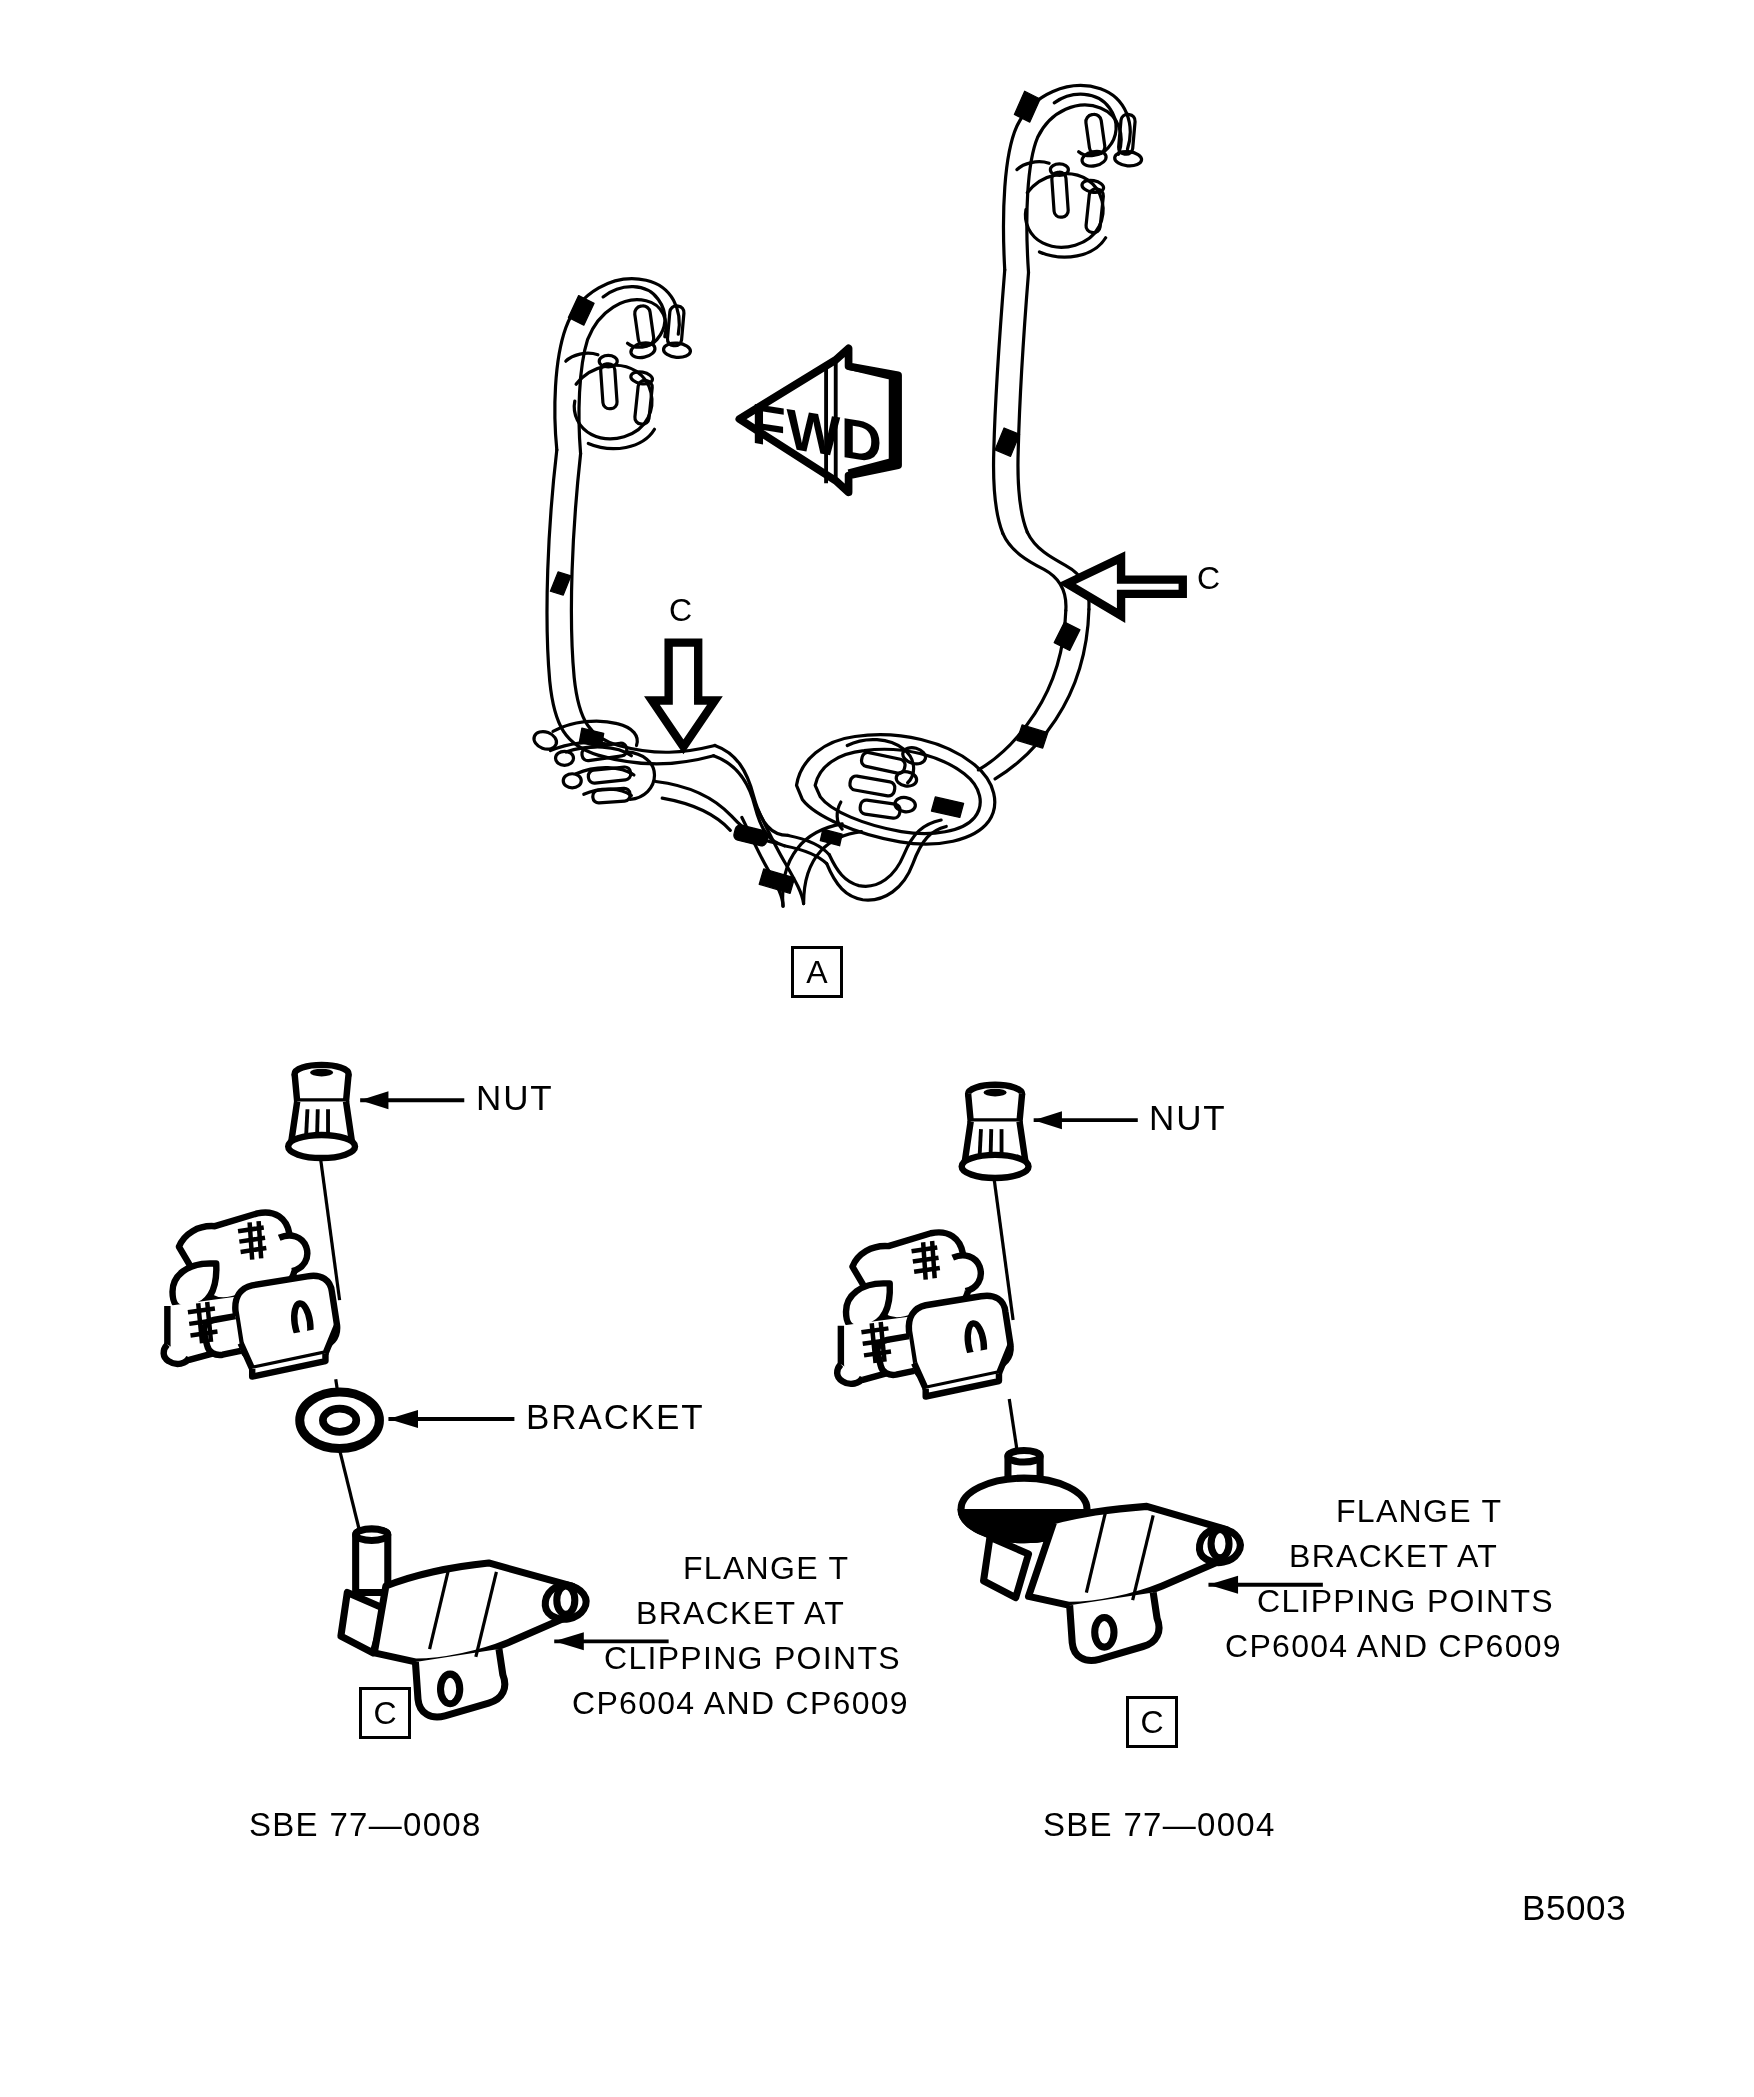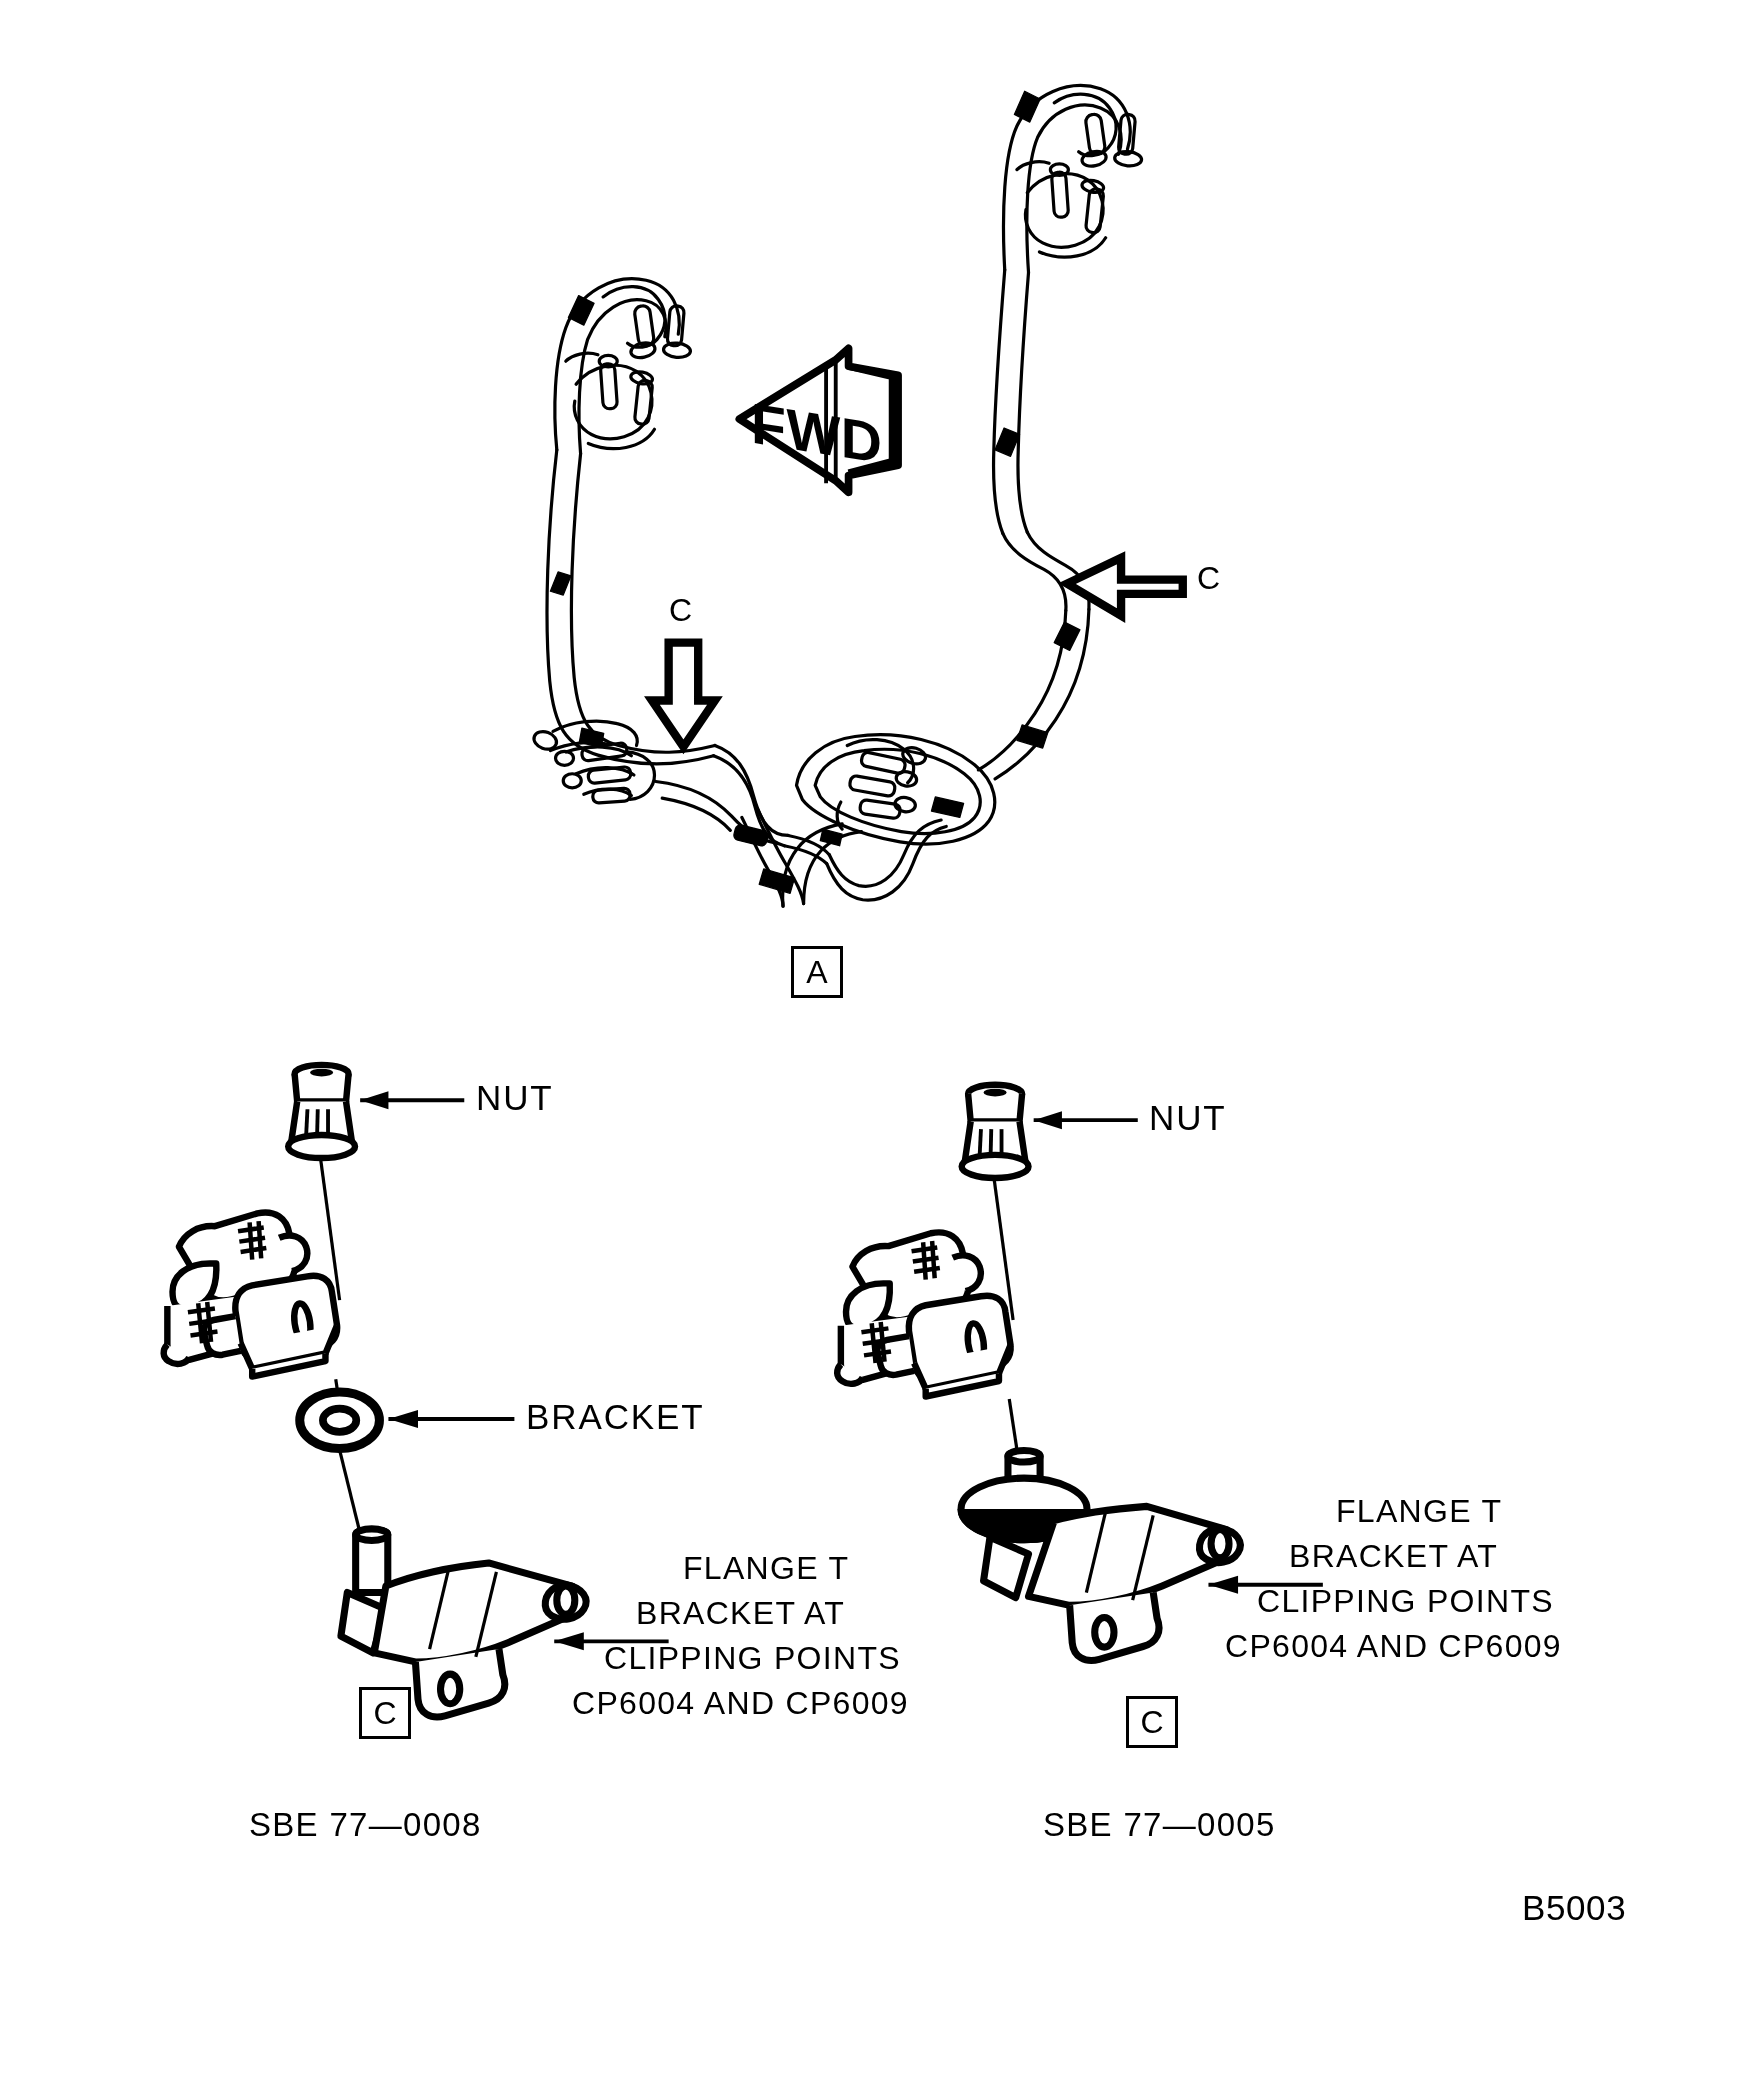--- a/index.html
+++ b/index.html
@@ -409,18 +409,18 @@
 
   <div class="label-text label-md multiline" style="left:1336px; top:1491px;">FLANGE T</div>
   <div class="label-text label-md multiline" style="left:1289px; top:1536px;">BRACKET AT</div>
   <div class="label-text label-md multiline" style="left:1257px; top:1581px;">CLIPPING POINTS</div>
   <div class="label-text label-md multiline" style="left:1225px; top:1626px;">CP6004 AND CP6009</div>
 
   <div class="block-box" style="left:1126px; top:1696px; width:46px; height:46px;">
     <span>C</span>
   </div>
 
-  <div class="label-text label-sbe" style="left:1043px; top:1805px;">SBE 77—0005</div>
+  <div class="label-text label-sbe" style="left:1043px; top:1805px;">SBE 77—0004</div>
 
   <div class="label-text label-code" style="left:1522px; top:1887px; letter-spacing:0.6px;">B5003</div>
 
 </div>
 
 
 </body></html>

